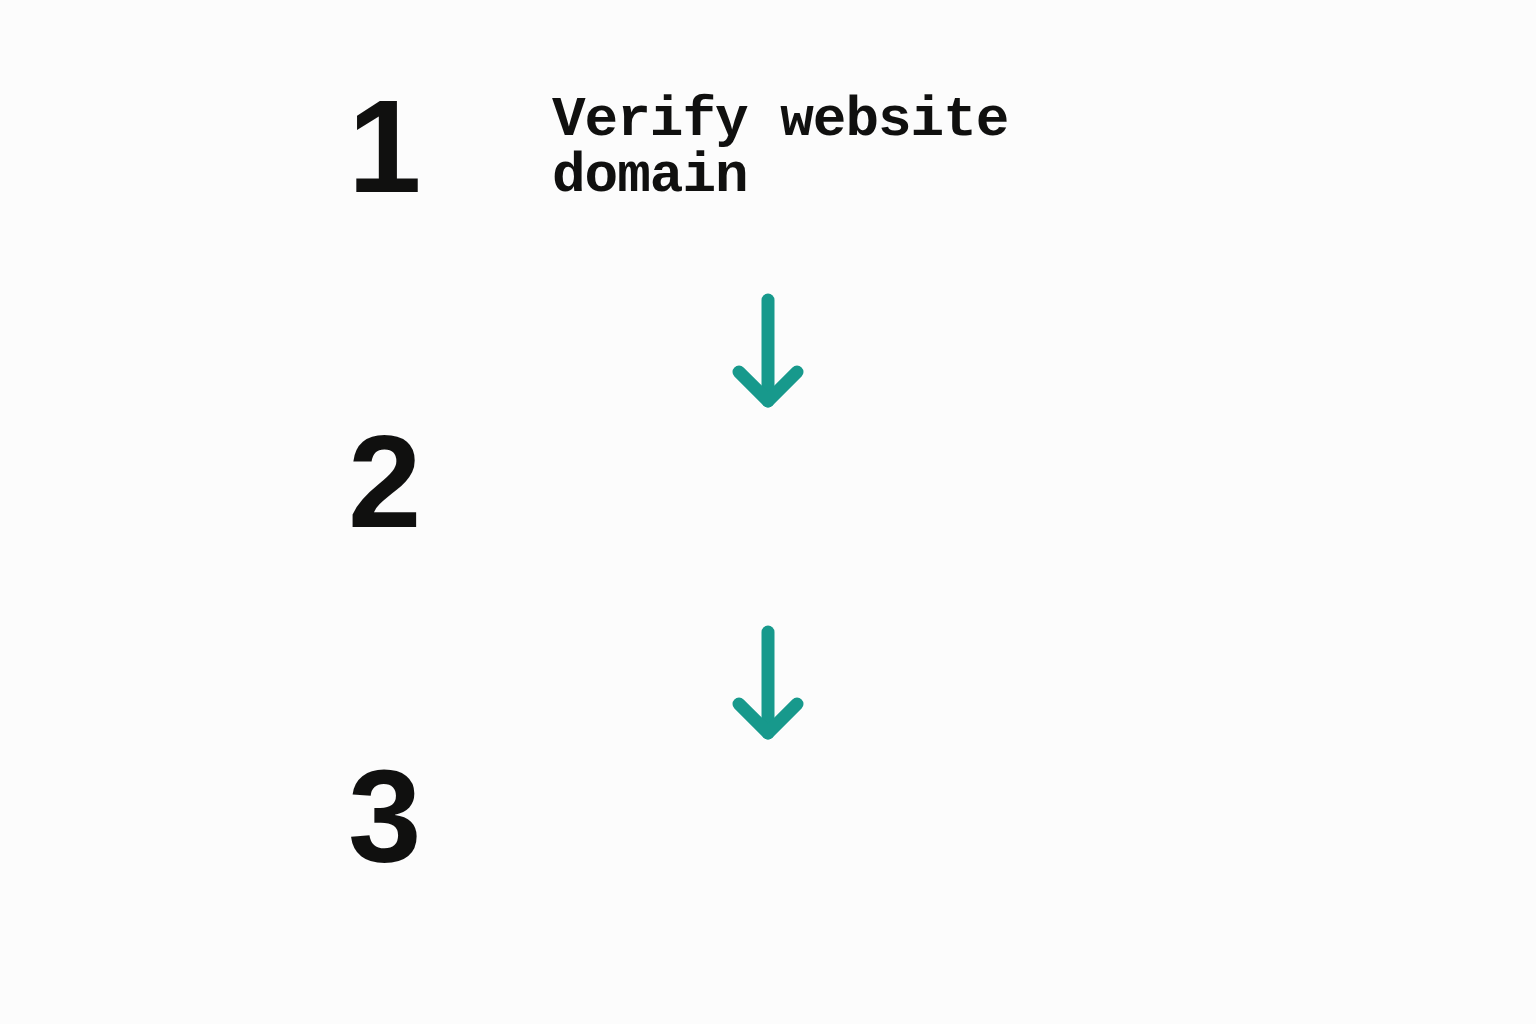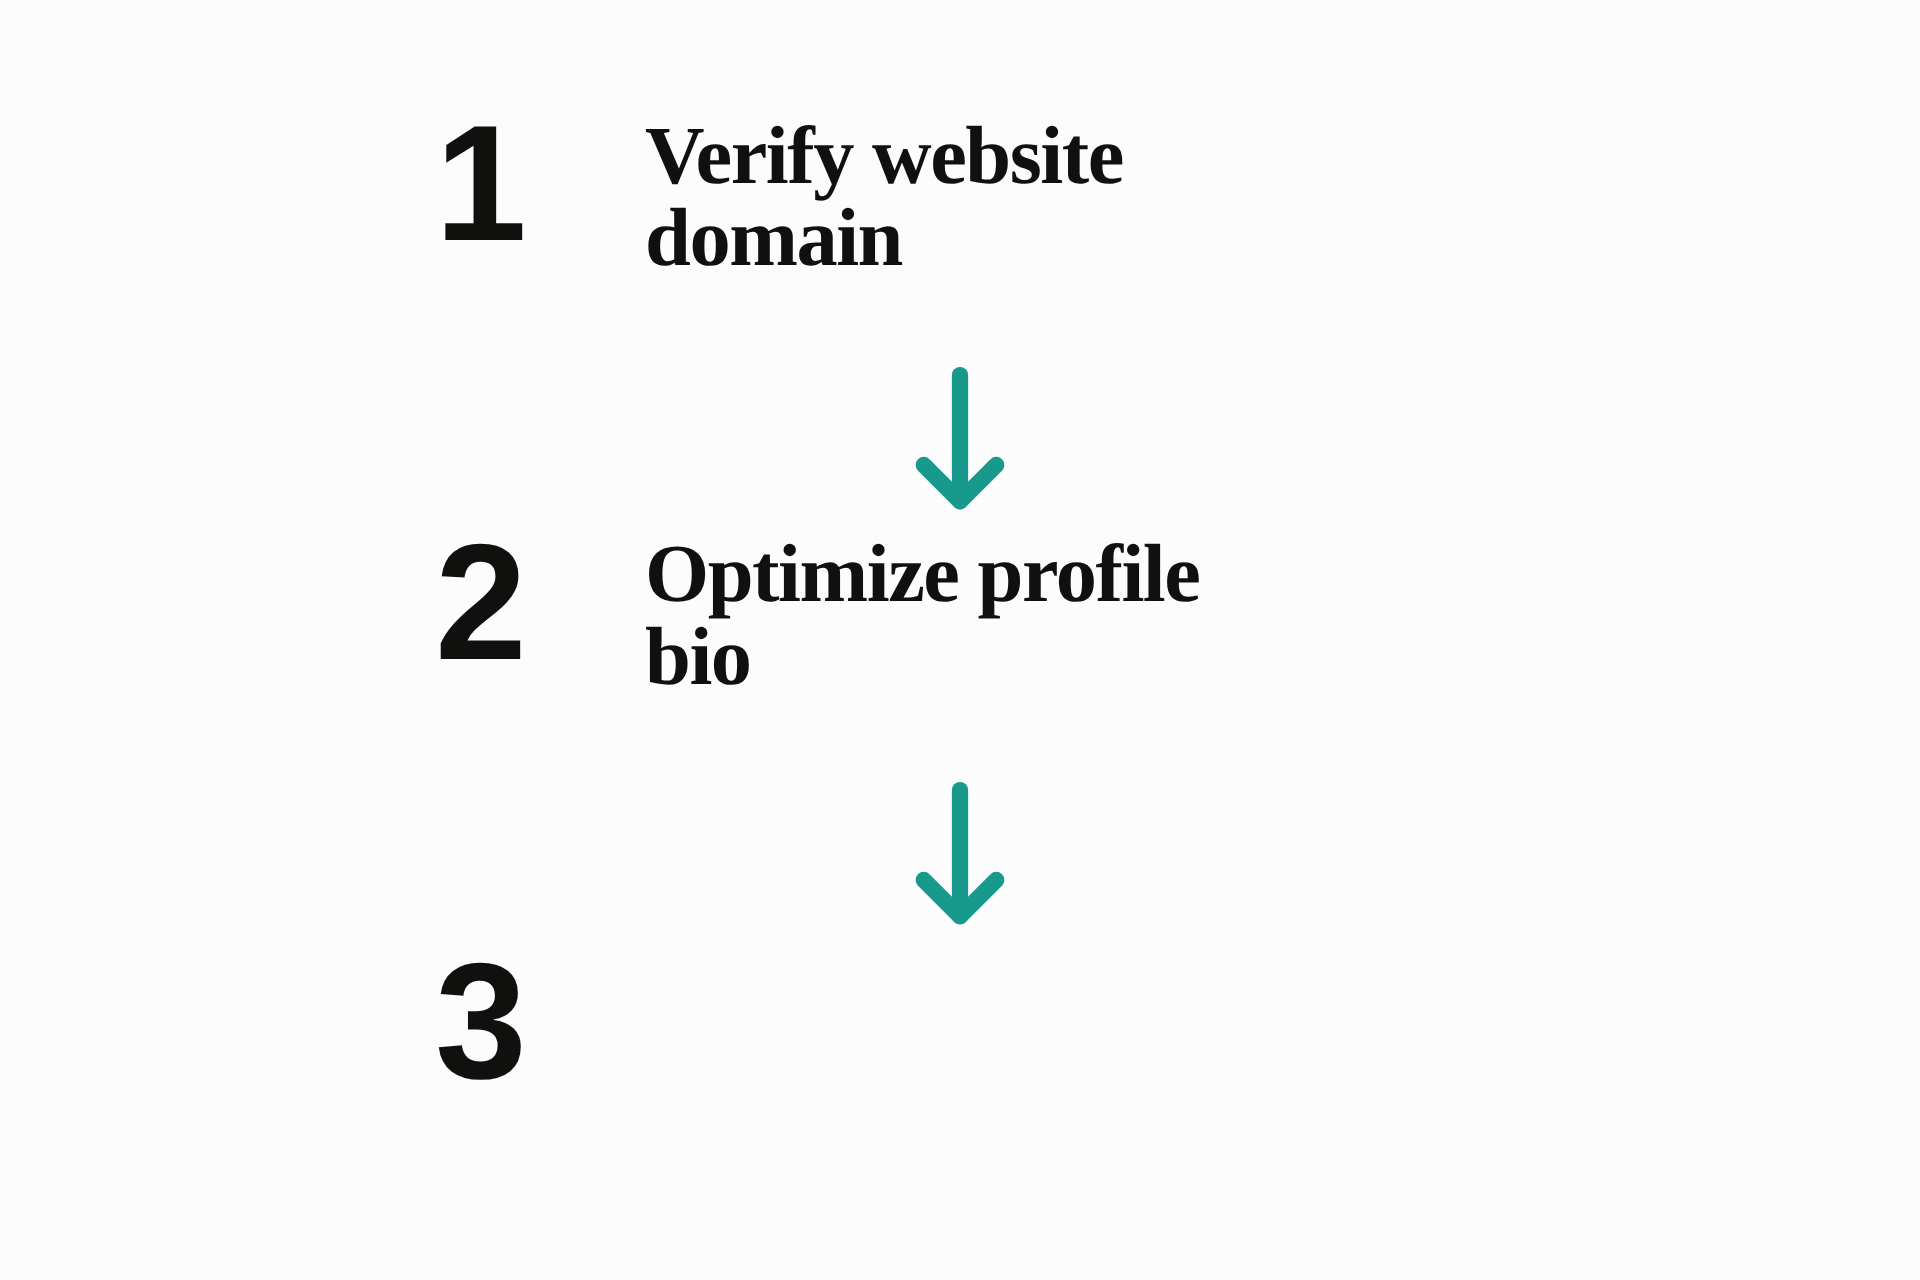--- a/index.html
+++ b/index.html
@@ -37,29 +37,30 @@
     line-height: 0.78;
     color: #10100f;
     letter-spacing: -0.01em;
     width: 168px;
     flex: 0 0 168px;
     text-align: left;
     -webkit-font-smoothing: antialiased;
   }
 
   .step-label {
-    font-family: Liberation Serif, serif;
-    font-size: 66px;
+    font-family: Liberation Mono, monospace;
+    font-size: 56px;
     font-weight: 700;
     line-height: 1.0;
     color: #10100f;
     letter-spacing: -0.018em;
     white-space: pre-line;
     margin-top: -4px;
     max-width: 640px;
+    margin-left: 36px;
     -webkit-font-smoothing: antialiased;
   }
 
   #step-1 { top: 96px; }
   #step-2 { top: 431px; }
   #step-3 { top: 766px; }
 
   
   .arrow {
     position: absolute;
@@ -93,22 +94,20 @@
     <svg viewBox="0 0 76 120" xmlns="http://www.w3.org/2000/svg">
       <g fill="none" stroke="#17998c" stroke-width="13" stroke-linecap="round" stroke-linejoin="round">
         <line x1="38" y1="7" x2="38" y2="108"></line>
         <polyline points="9,79 38,108 67,79"></polyline>
       </g>
     </svg>
   </div>
 
   <div class="step" id="step-2">
     <div class="step-number">2</div>
-    <div class="step-label">Optimize profile
-bio</div>
   </div>
 
   <div class="arrow" id="arrow-2">
     <svg viewBox="0 0 76 120" xmlns="http://www.w3.org/2000/svg">
       <g fill="none" stroke="#17998c" stroke-width="13" stroke-linecap="round" stroke-linejoin="round">
         <line x1="38" y1="7" x2="38" y2="108"></line>
         <polyline points="9,79 38,108 67,79"></polyline>
       </g>
     </svg>
   </div>

